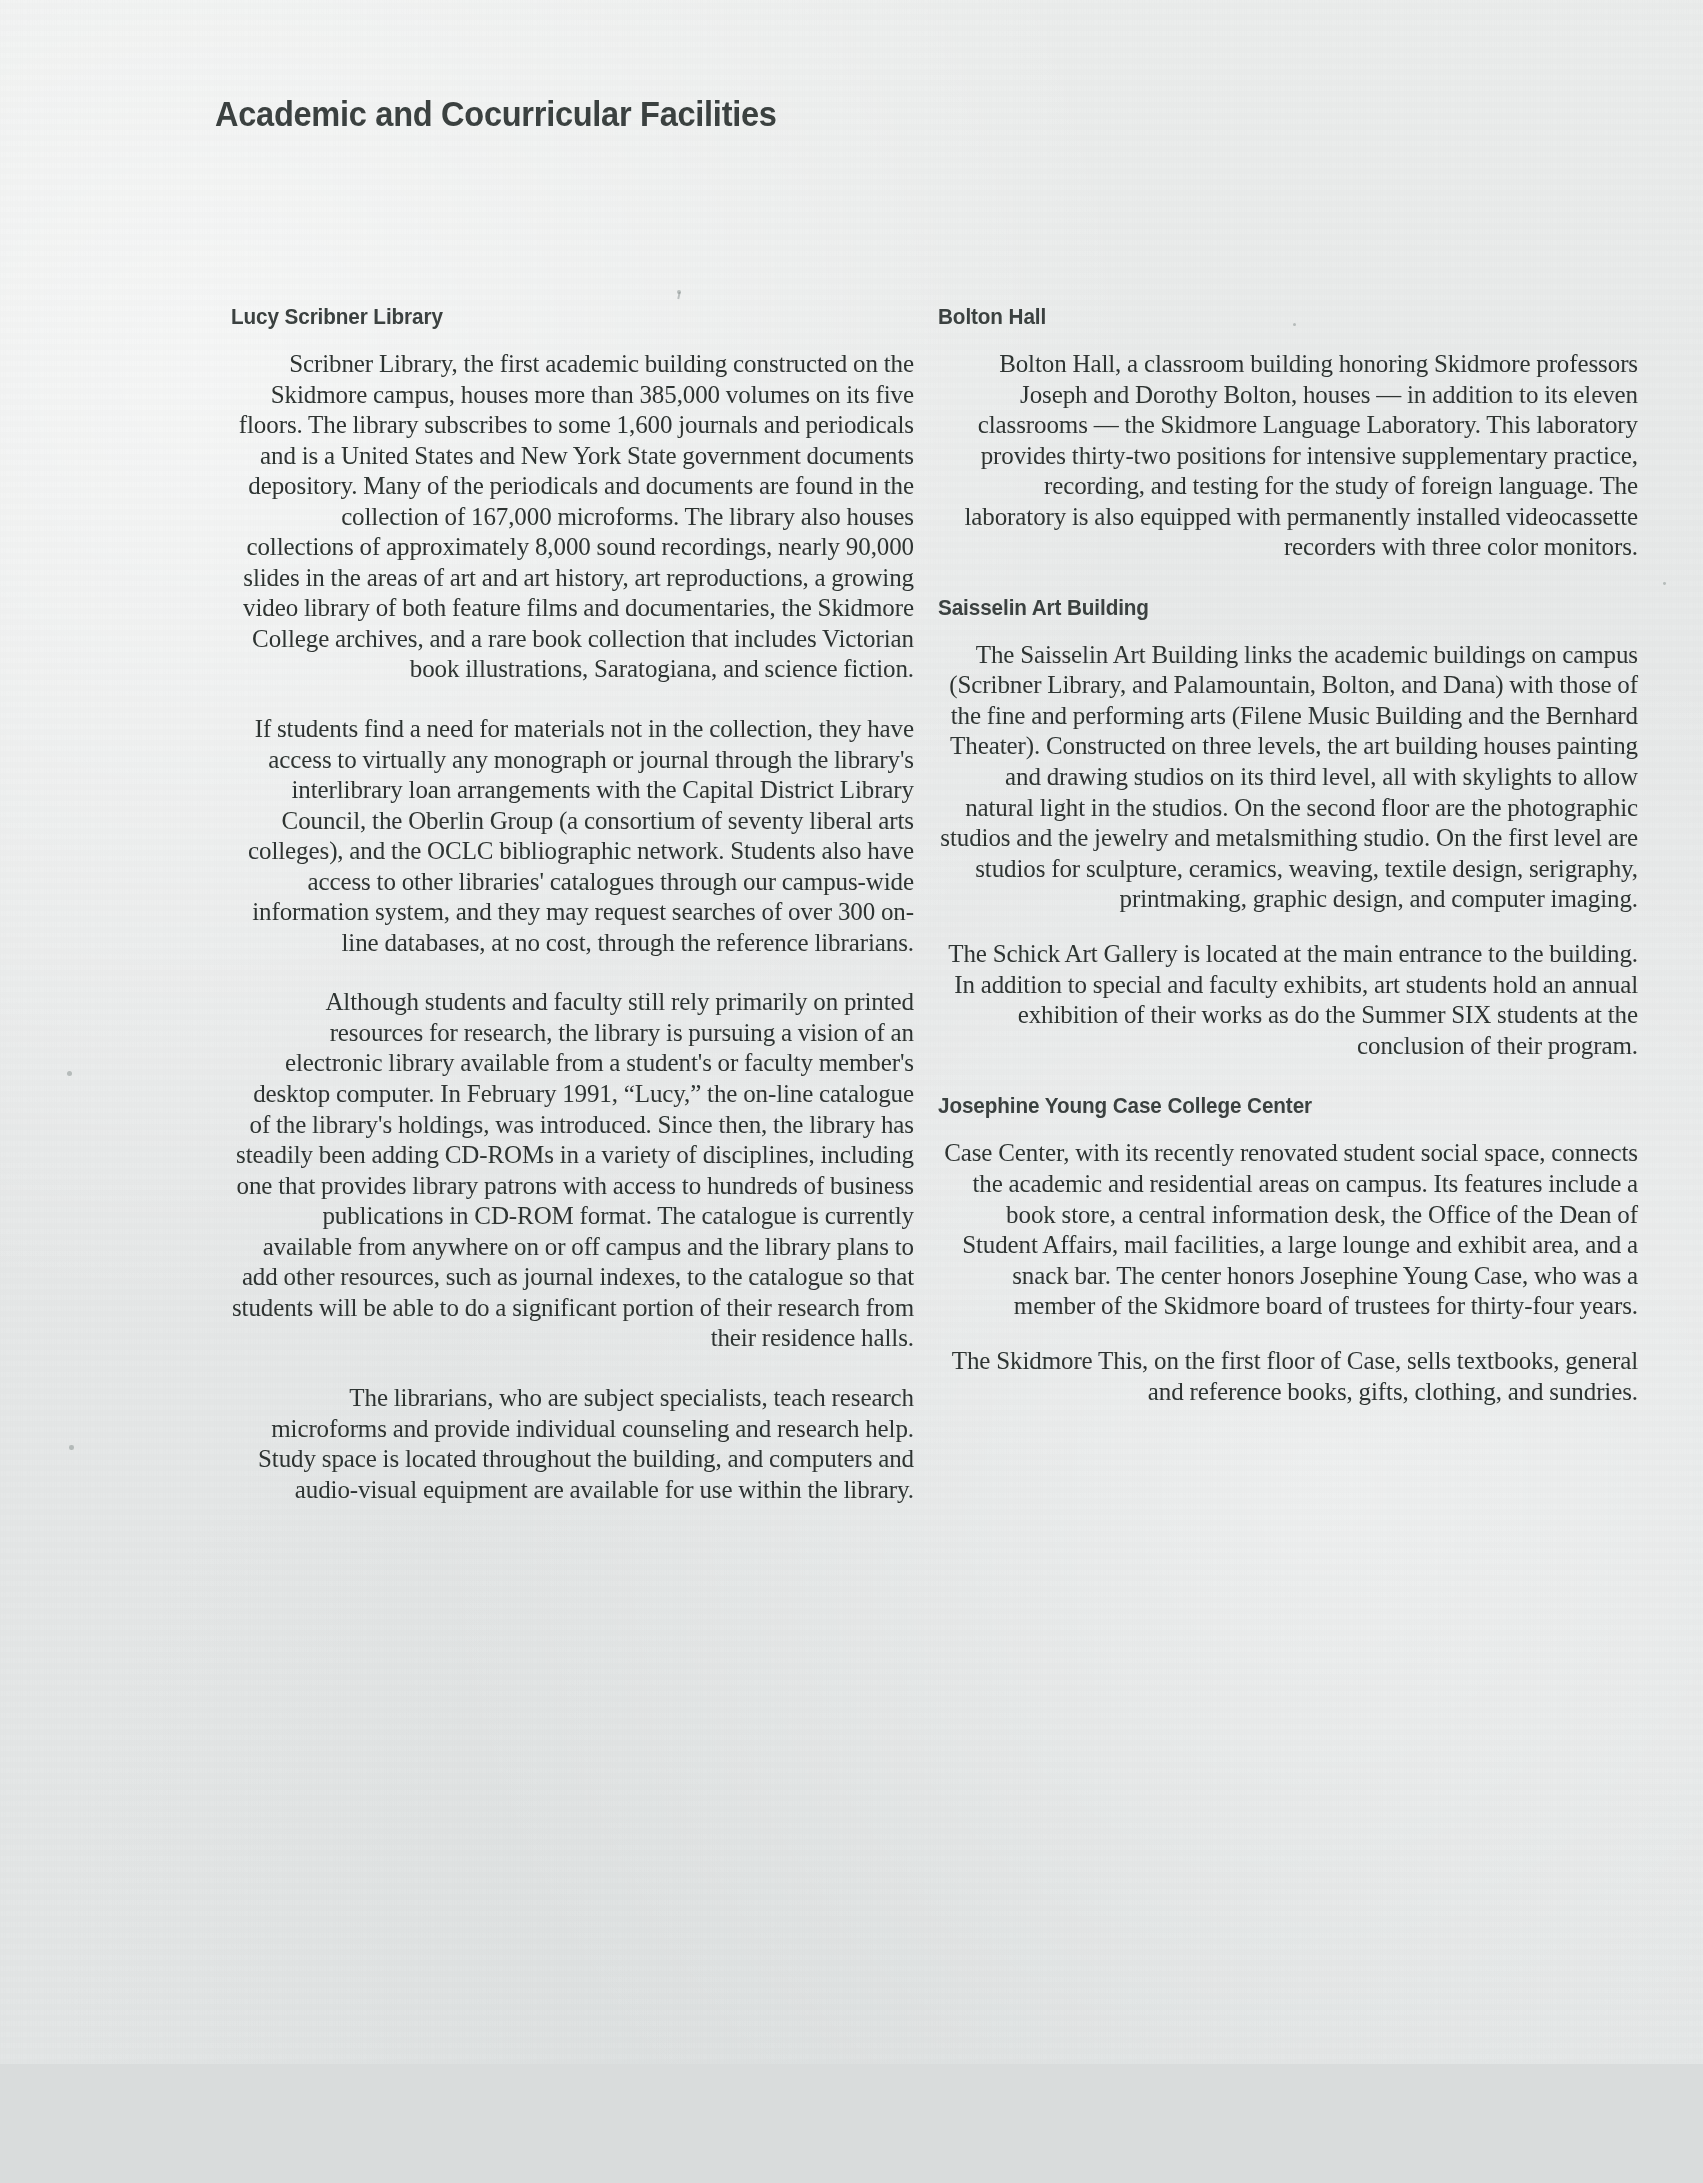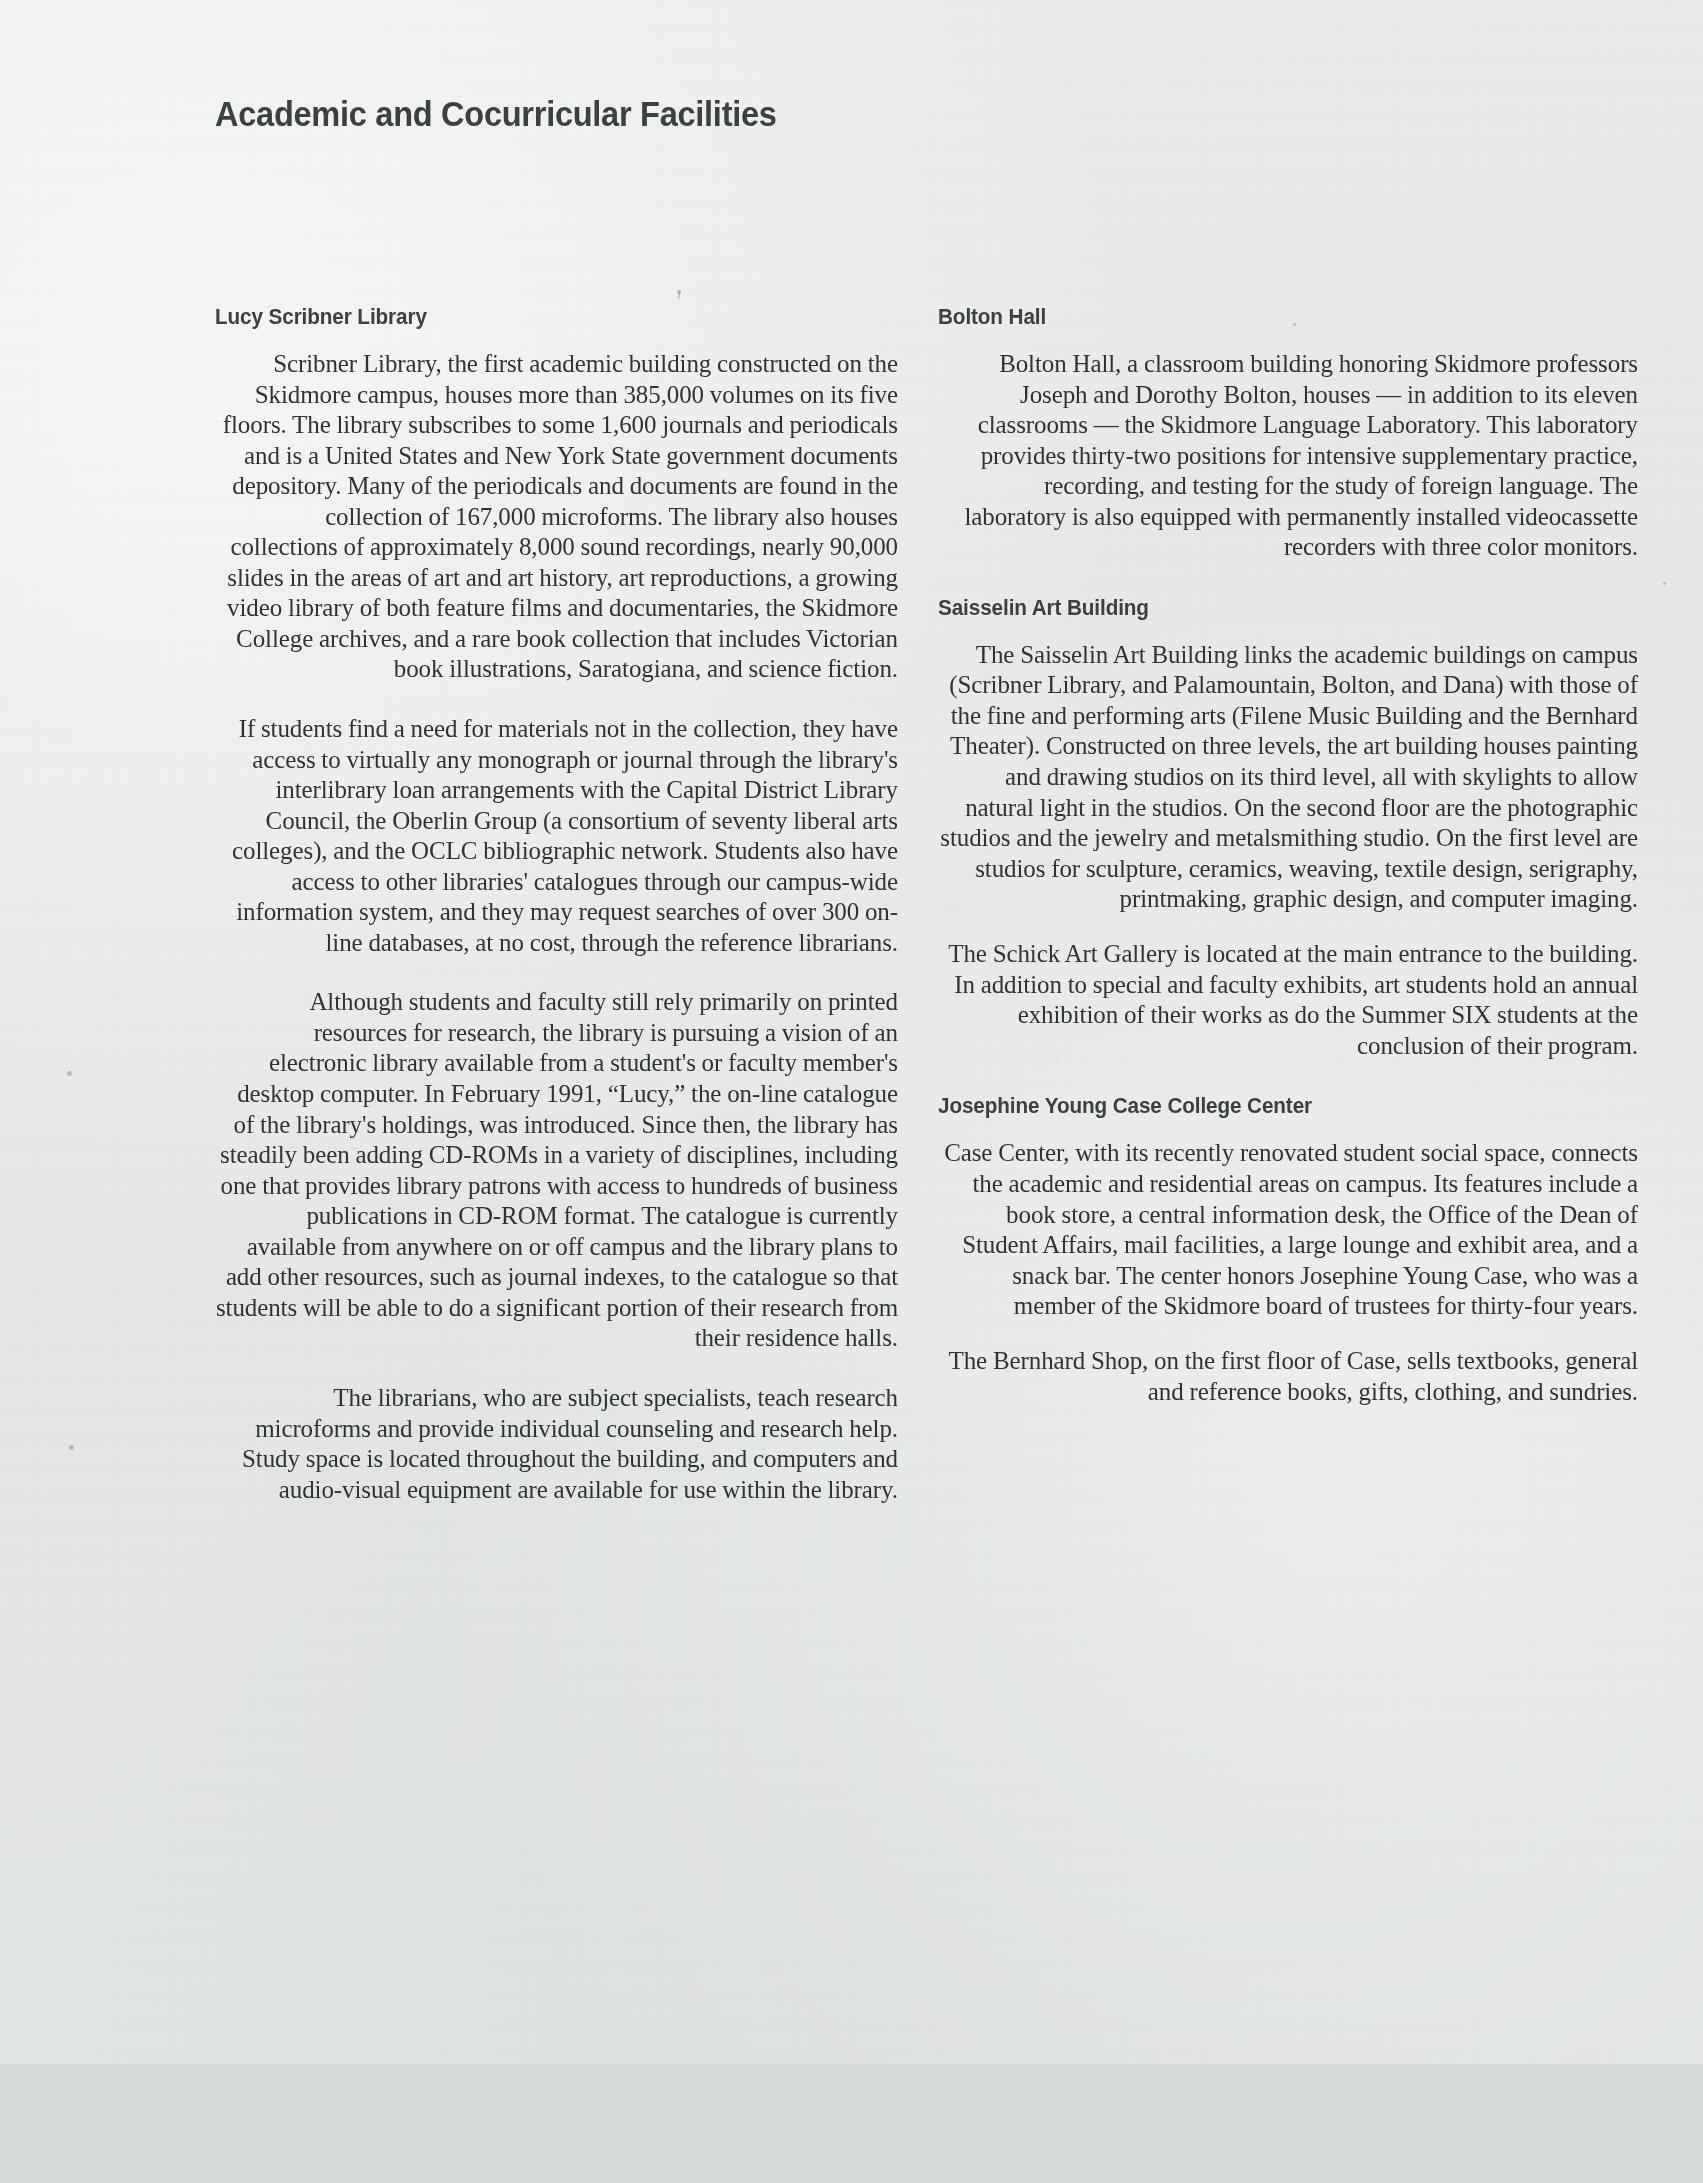--- a/index.html
+++ b/index.html
@@ -55,21 +55,21 @@
     width: 1703px;
     height: 2183px;
   }
 
   .col {
     position: absolute;
     top: 304px;
     font-family: "Liberation Serif", serif;
     color: #2d3331;
   }
-  .col-left  { left: 215px;  width: 683px; }
+  .col-left  { left: 231px;  width: 683px; }
   .col-right { left: 938px; width: 700px; }
 
   h2.section-heading {
     margin: 0 0 19px 0;
     font-family: "Liberation Sans", sans-serif;
     font-weight: bold;
     font-size: 22px;
     letter-spacing: -0.1px;
     color: #3b4140;
     transform: scaleX(0.94);
@@ -162,21 +162,21 @@
 
       <h2 class="section-heading">Bolton Hall</h2>
       <p class="body-text">Bolton Hall, a classroom building honoring Skidmore professors Joseph and Dorothy Bolton, houses — in addition to its eleven classrooms — the Skidmore Language Laboratory. This laboratory provides thirty-two positions for intensive supplementary practice, recording, and testing for the study of foreign language. The laboratory is also equipped with permanently installed videocassette recorders with three color monitors.</p>
 
       <h2 class="section-heading spaced">Saisselin Art Building</h2>
       <p class="body-text tight">The Saisselin Art Building links the academic buildings on campus (Scribner Library, and Palamountain, Bolton, and Dana) with those of the fine and performing arts (Filene Music Building and the Bernhard Theater). Constructed on three levels, the art building houses painting and drawing studios on its third level, all with skylights to allow natural light in the studios. On the second floor are the photographic studios and the jewelry and metalsmithing studio. On the first level are studios for sculpture, ceramics, weaving, textile design, serigraphy, printmaking, graphic design, and computer imaging.</p>
       <p class="body-text">The Schick Art Gallery is located at the main entrance to the building. In addition to special and faculty exhibits, art students hold an annual exhibition of their works as do the Summer SIX students at the conclusion of their program.</p>
 
       <h2 class="section-heading spaced">Josephine Young Case College Center</h2>
       <p class="body-text tight"> Case Center, with its recently renovated student social space, connects the academic and residential areas on campus. Its features include a  book store, a central information desk, the Office of the Dean of Student Affairs, mail facilities, a large lounge and exhibit area, and a snack bar. The center honors Josephine Young Case, who was a member of the Skidmore board of trustees for thirty-four years.</p>
-      <p class="body-text tight">The Bernhard Shop, on the first floor of Case, sells textbooks, general and reference books, gifts, clothing, and sundries.</p>
+      <p class="body-text tight">The Skidmore This, on the first floor of Case, sells textbooks, general and reference books, gifts, clothing, and sundries.</p>
 
     </div>
 
   </div>
 
   <div class="page-number">30</div>
 
   <span class="speck s1"></span>
   <span class="speck s2"></span>
   <span class="speck s3"></span>

